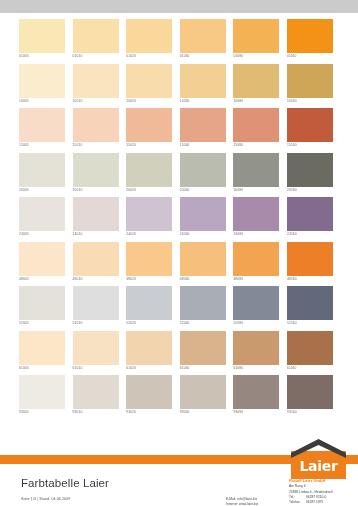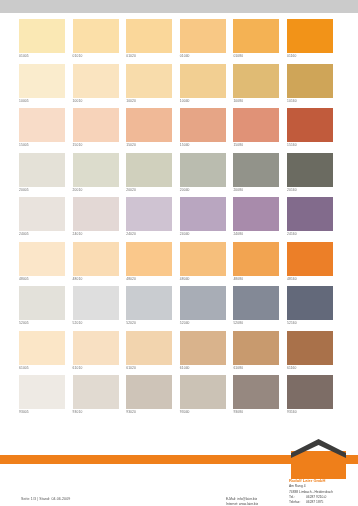--- a/index.html
+++ b/index.html
@@ -373,20 +373,21 @@
           <div class="cell">
             <div class="chip" style="background: rgb(125, 109, 102);"></div>
             <div class="code">93160</div>
           </div>
         </div>
       </div>
 
     <div class="footer-band"></div>
 
     <div class="footer">
+      <div class="page-title">Farbtabelle Laier</div>
       <div class="page-meta">Seite 1/3 | Stand: 04.06.2009</div>
 
       <div class="contact-mid">
         <div>
           <span>E-Mail:</span>
           <span>info@laier.biz</span>
         </div>
         <div>
           <span>Internet:</span>
           <span>www.laier.biz</span>
@@ -406,16 +407,17 @@
           <span>06287 1875</span>
         </div>
       </div>
     </div>
 
     <div class="logo">
       <svg width="60" height="41" viewBox="0 0 60 41">
         <rect x="3" y="13" width="55" height="28" fill="#ef7f1a"></rect>
         <path d="M3 15 L30.5 1 L58 15 L58 20 L30.5 7 L3 20 Z" fill="#3c3c3b"></path>
       </svg>
+      <div class="logo-word">Laier</div>
     </div>
 
   </div>
 </div>
 
 </body></html>

